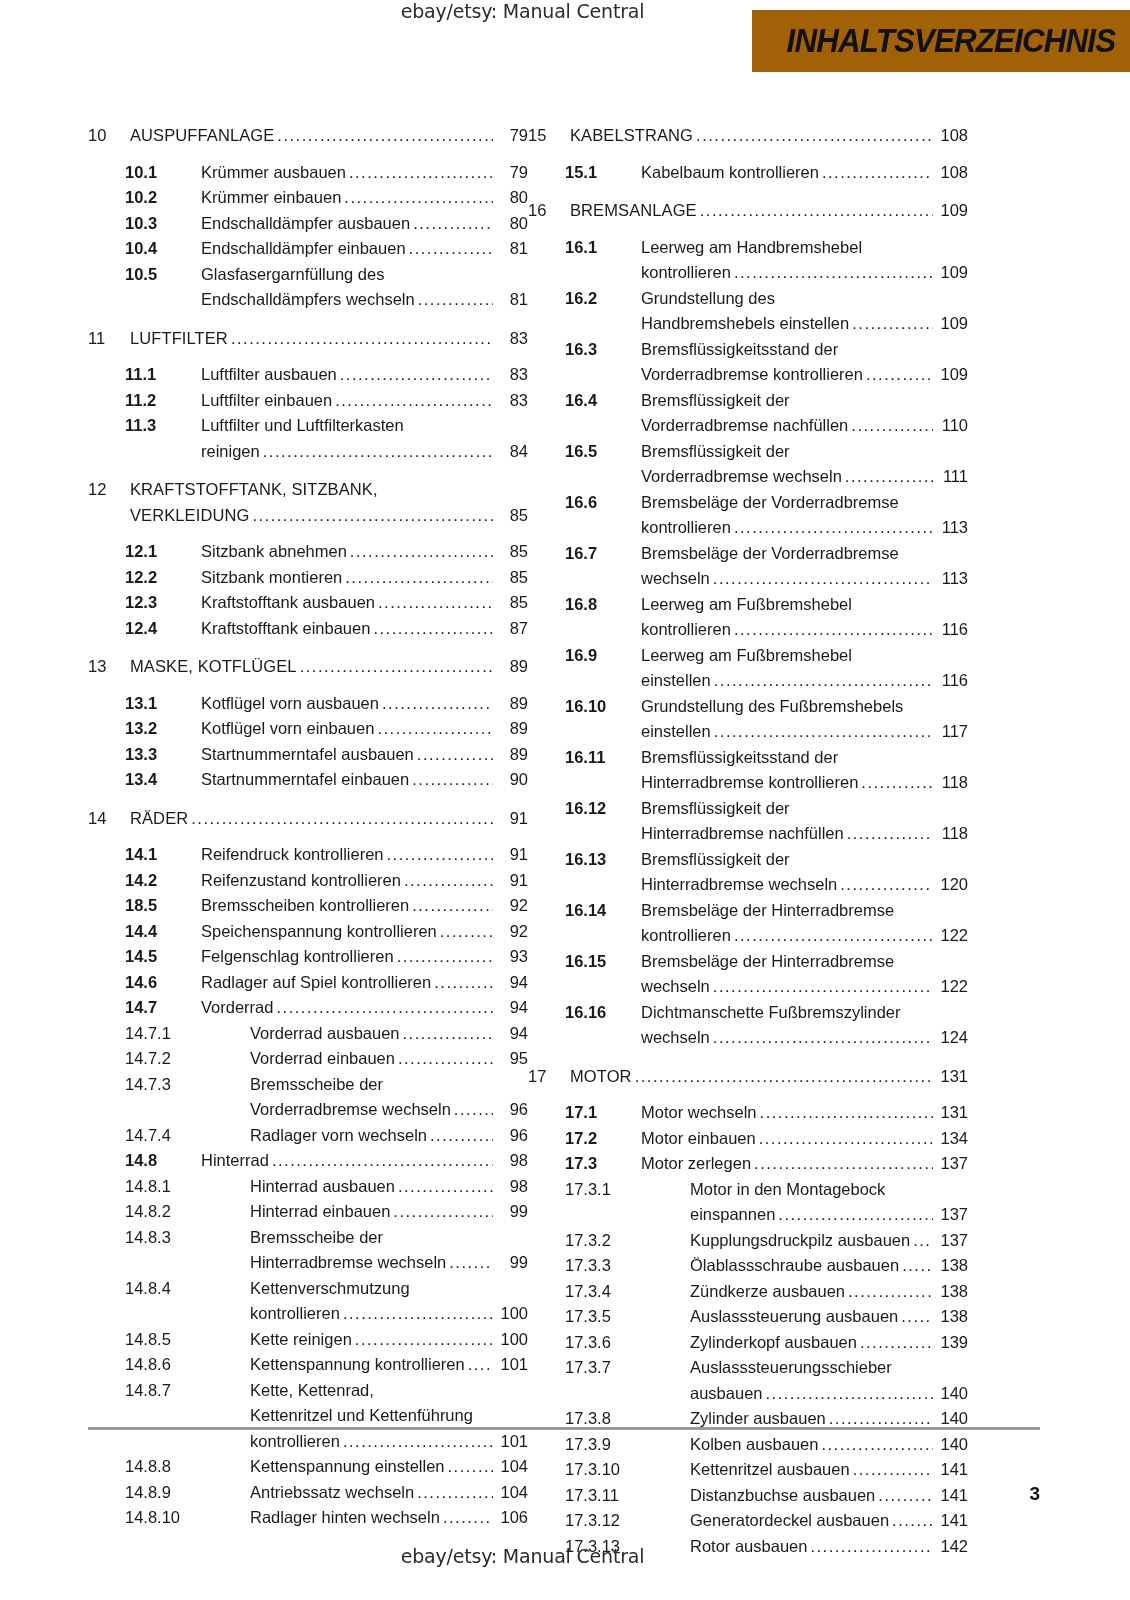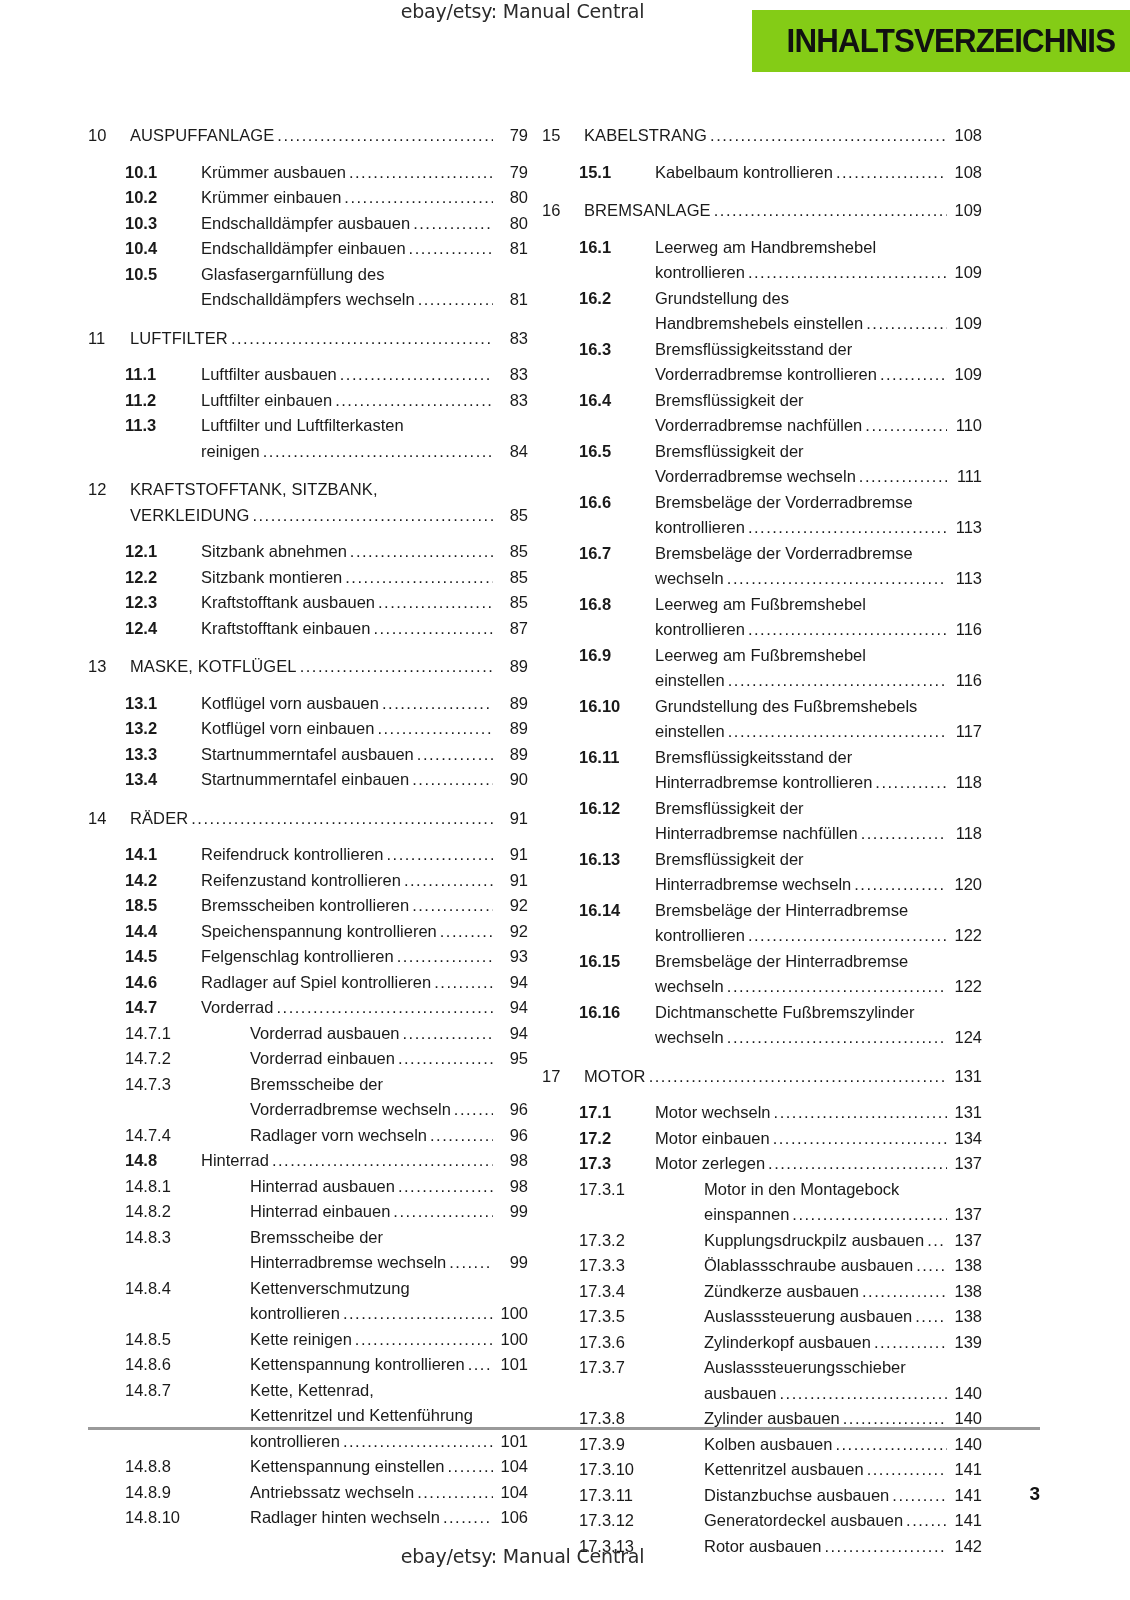--- a/index.html
+++ b/index.html
@@ -34,22 +34,23 @@
     color: #2b2b2b;
     font-family: "DejaVu Sans", sans-serif;
     letter-spacing: -0.2px;
   }
   .chapter-banner {
     position: absolute;
     top: 10px;
     left: 752px;
     width: 378px;
     height: 62px;
-    background: #84cc16;
+    background: #a16207;
     box-sizing: border-box;
+    font-style: italic;
   }
   .chapter-banner-title {
     position: absolute;
     right: 15px;
     top: 11px;
     font-size: 34px;
     font-weight: bold;
     letter-spacing: -0.9px;
     color: #111111;
     font-family: "Liberation Sans Narrow", "Liberation Sans", sans-serif;
@@ -64,21 +65,21 @@
     top: 123px;
     left: 0;
     width: 1130px;
   }
   .toc-column {
     position: absolute;
     top: 0;
     width: 440px;
   }
   .toc-column.left  { left: 88px; }
-  .toc-column.right { left: 542px; }
+  .toc-column.right { left: 528px; }
 
   
   .toc-entry {
     display: flex;
     align-items: flex-start;
     font-size: 16.5px;
     line-height: 25.5px;
   }
   .toc-entry.chapter {
     margin-top: 0px;

